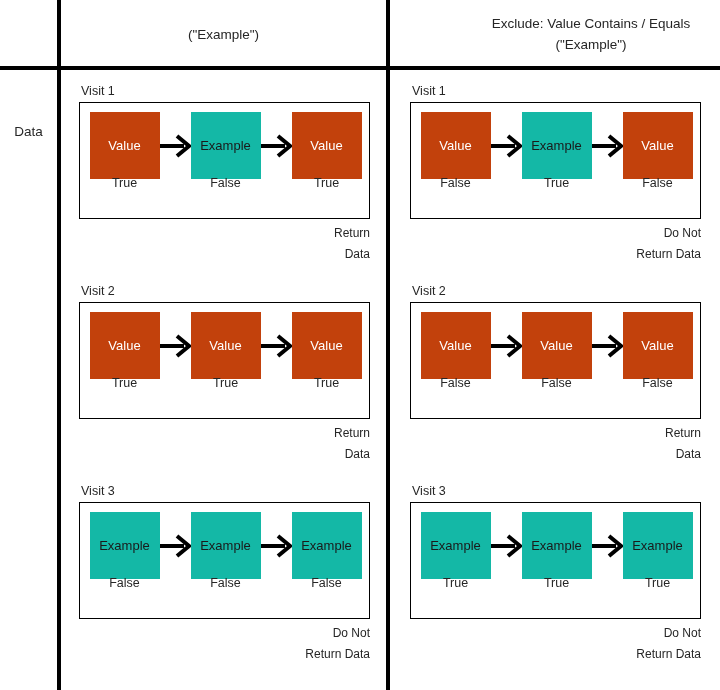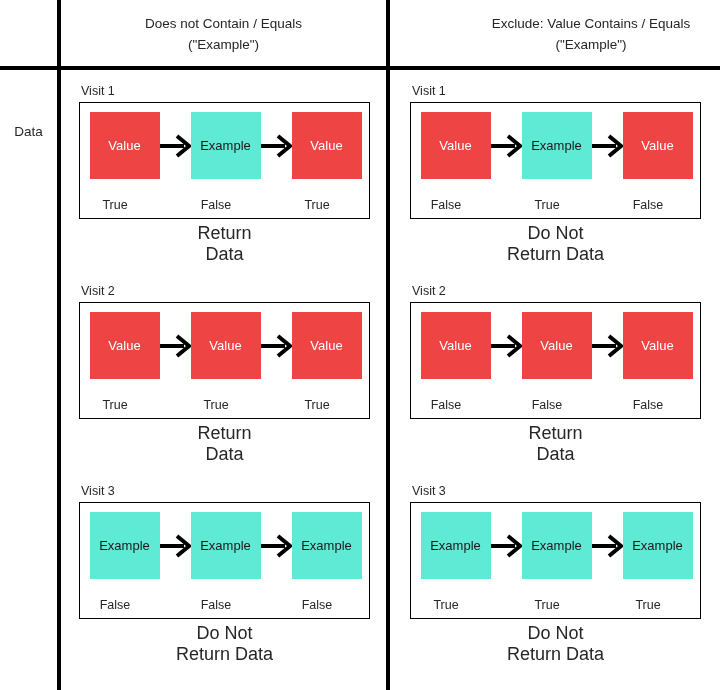--- a/index.html
+++ b/index.html
@@ -119,75 +119,75 @@
     width: 70px;
     height: 67px;
     display: flex;
     align-items: center;
     justify-content: center;
     font-size: 13px;
     box-sizing: border-box;
     flex: 0 0 auto;
   }
   .node-box.value {
-    background: #ef4444;
+    background: #c2410c;
     color: #ffffff;
   }
   .node-box.example {
-    background: #5eead4;
+    background: #14b8a6;
     color: #1a1a1a;
   }
 
   .arrow {
     flex: 0 0 auto;
     width: 31px;
     height: 24px;
     position: relative;
   }
   .arrow svg { display: block; }
 
   .flag-row {
     position: absolute;
     left: 0;
-    top: 90px;
+    top: 68px;
     width: 291px;
     height: 24px;
     display: flex;
     align-items: center;
+    justify-content: center;
   }
   .flag {
     width: 70px;
     text-align: center;
     font-size: 12.5px;
     color: #262626;
     flex: 0 0 auto;
   }
   .flag-gap { width: 31px; flex: 0 0 auto; }
 
   .verdict {
     width: 291px;
-    text-align: center;
-    font-size: 18px;
+    text-align: right;
+    font-size: 12px;
     line-height: 21px;
     color: #262626;
     margin-top: 4px;
   }
   .verdict span { display: block; }
 </style>
 </head>
 <body>
 
 <div id="diagram">
 
   <div class="rule-h-top"></div>
   <div class="rule-v-label"></div>
   <div class="rule-v-mid"></div>
 
   <div class="col-header left">
-    <span>Does not Contain / Equals</span>
     <span>("Example")</span>
   </div>
 
   <div class="col-header right">
     <span>Exclude: Value Contains / Equals</span>
     <span>("Example")</span>
   </div>
 
   <div class="row-label">Data</div>
 

